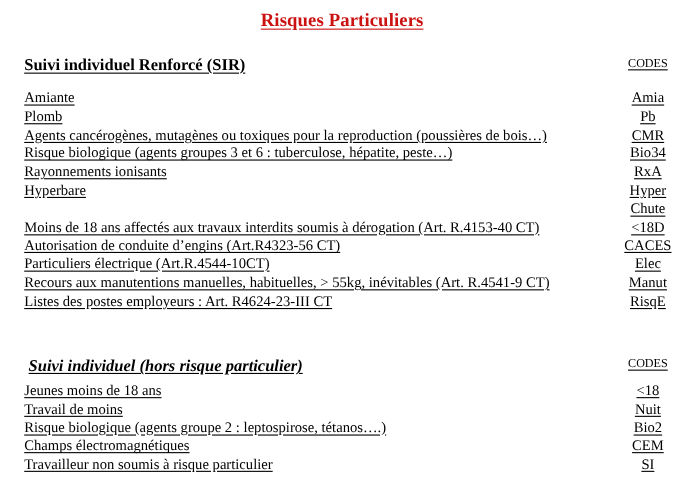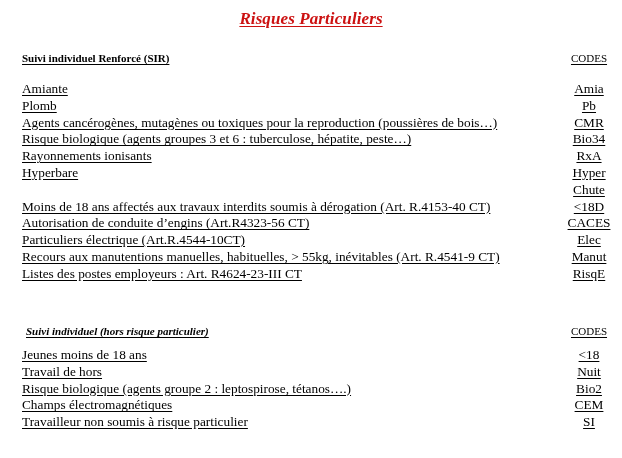--- a/index.html
+++ b/index.html
@@ -31,41 +31,40 @@
     top: 9px;
     text-align: center;
     font-size: 17px;
     font-weight: bold;
     color: #cc1111;
     letter-spacing: 0.1px;
   }
   .doc-title span {
     text-decoration: underline;
     text-underline-offset: 2px;
-    font-style: italic;
   }
 
   
   .section {
     position: absolute;
     left: 0;
     right: 0;
   }
   .section-1 { top: 52px; }
   .section-2 { top: 325px; }
 
   .section-head {
     position: relative;
     height: 20px;
   }
   .section-title {
     position: absolute;
     left: 22px;
     top: 0;
-    font-size: 11px;
+    font-size: 15px;
     font-weight: bold;
     text-decoration: underline;
     text-underline-offset: 2px;
     white-space: nowrap;
   }
   .section-2 .section-title {
     left: 26px;
     font-style: italic;
   }
   .codes-header {
@@ -190,21 +189,21 @@
       <div class="codes-header">
         <span>CODES</span>
       </div>
     </div>
     <div class="rows">
       <div class="row">
         <div class="row-label">Jeunes moins de 18 ans</div>
         <div class="row-code"><span>&lt;18</span></div>
       </div>
       <div class="row">
-        <div class="row-label">Travail de hors</div>
+        <div class="row-label">Travail de moins</div>
         <div class="row-code"><span>Nuit</span></div>
       </div>
       <div class="row">
         <div class="row-label">Risque biologique (agents groupe 2 : leptospirose, tétanos….)</div>
         <div class="row-code"><span>Bio2</span></div>
       </div>
       <div class="row">
         <div class="row-label">Champs électromagnétiques</div>
         <div class="row-code"><span>CEM</span></div>
       </div>

